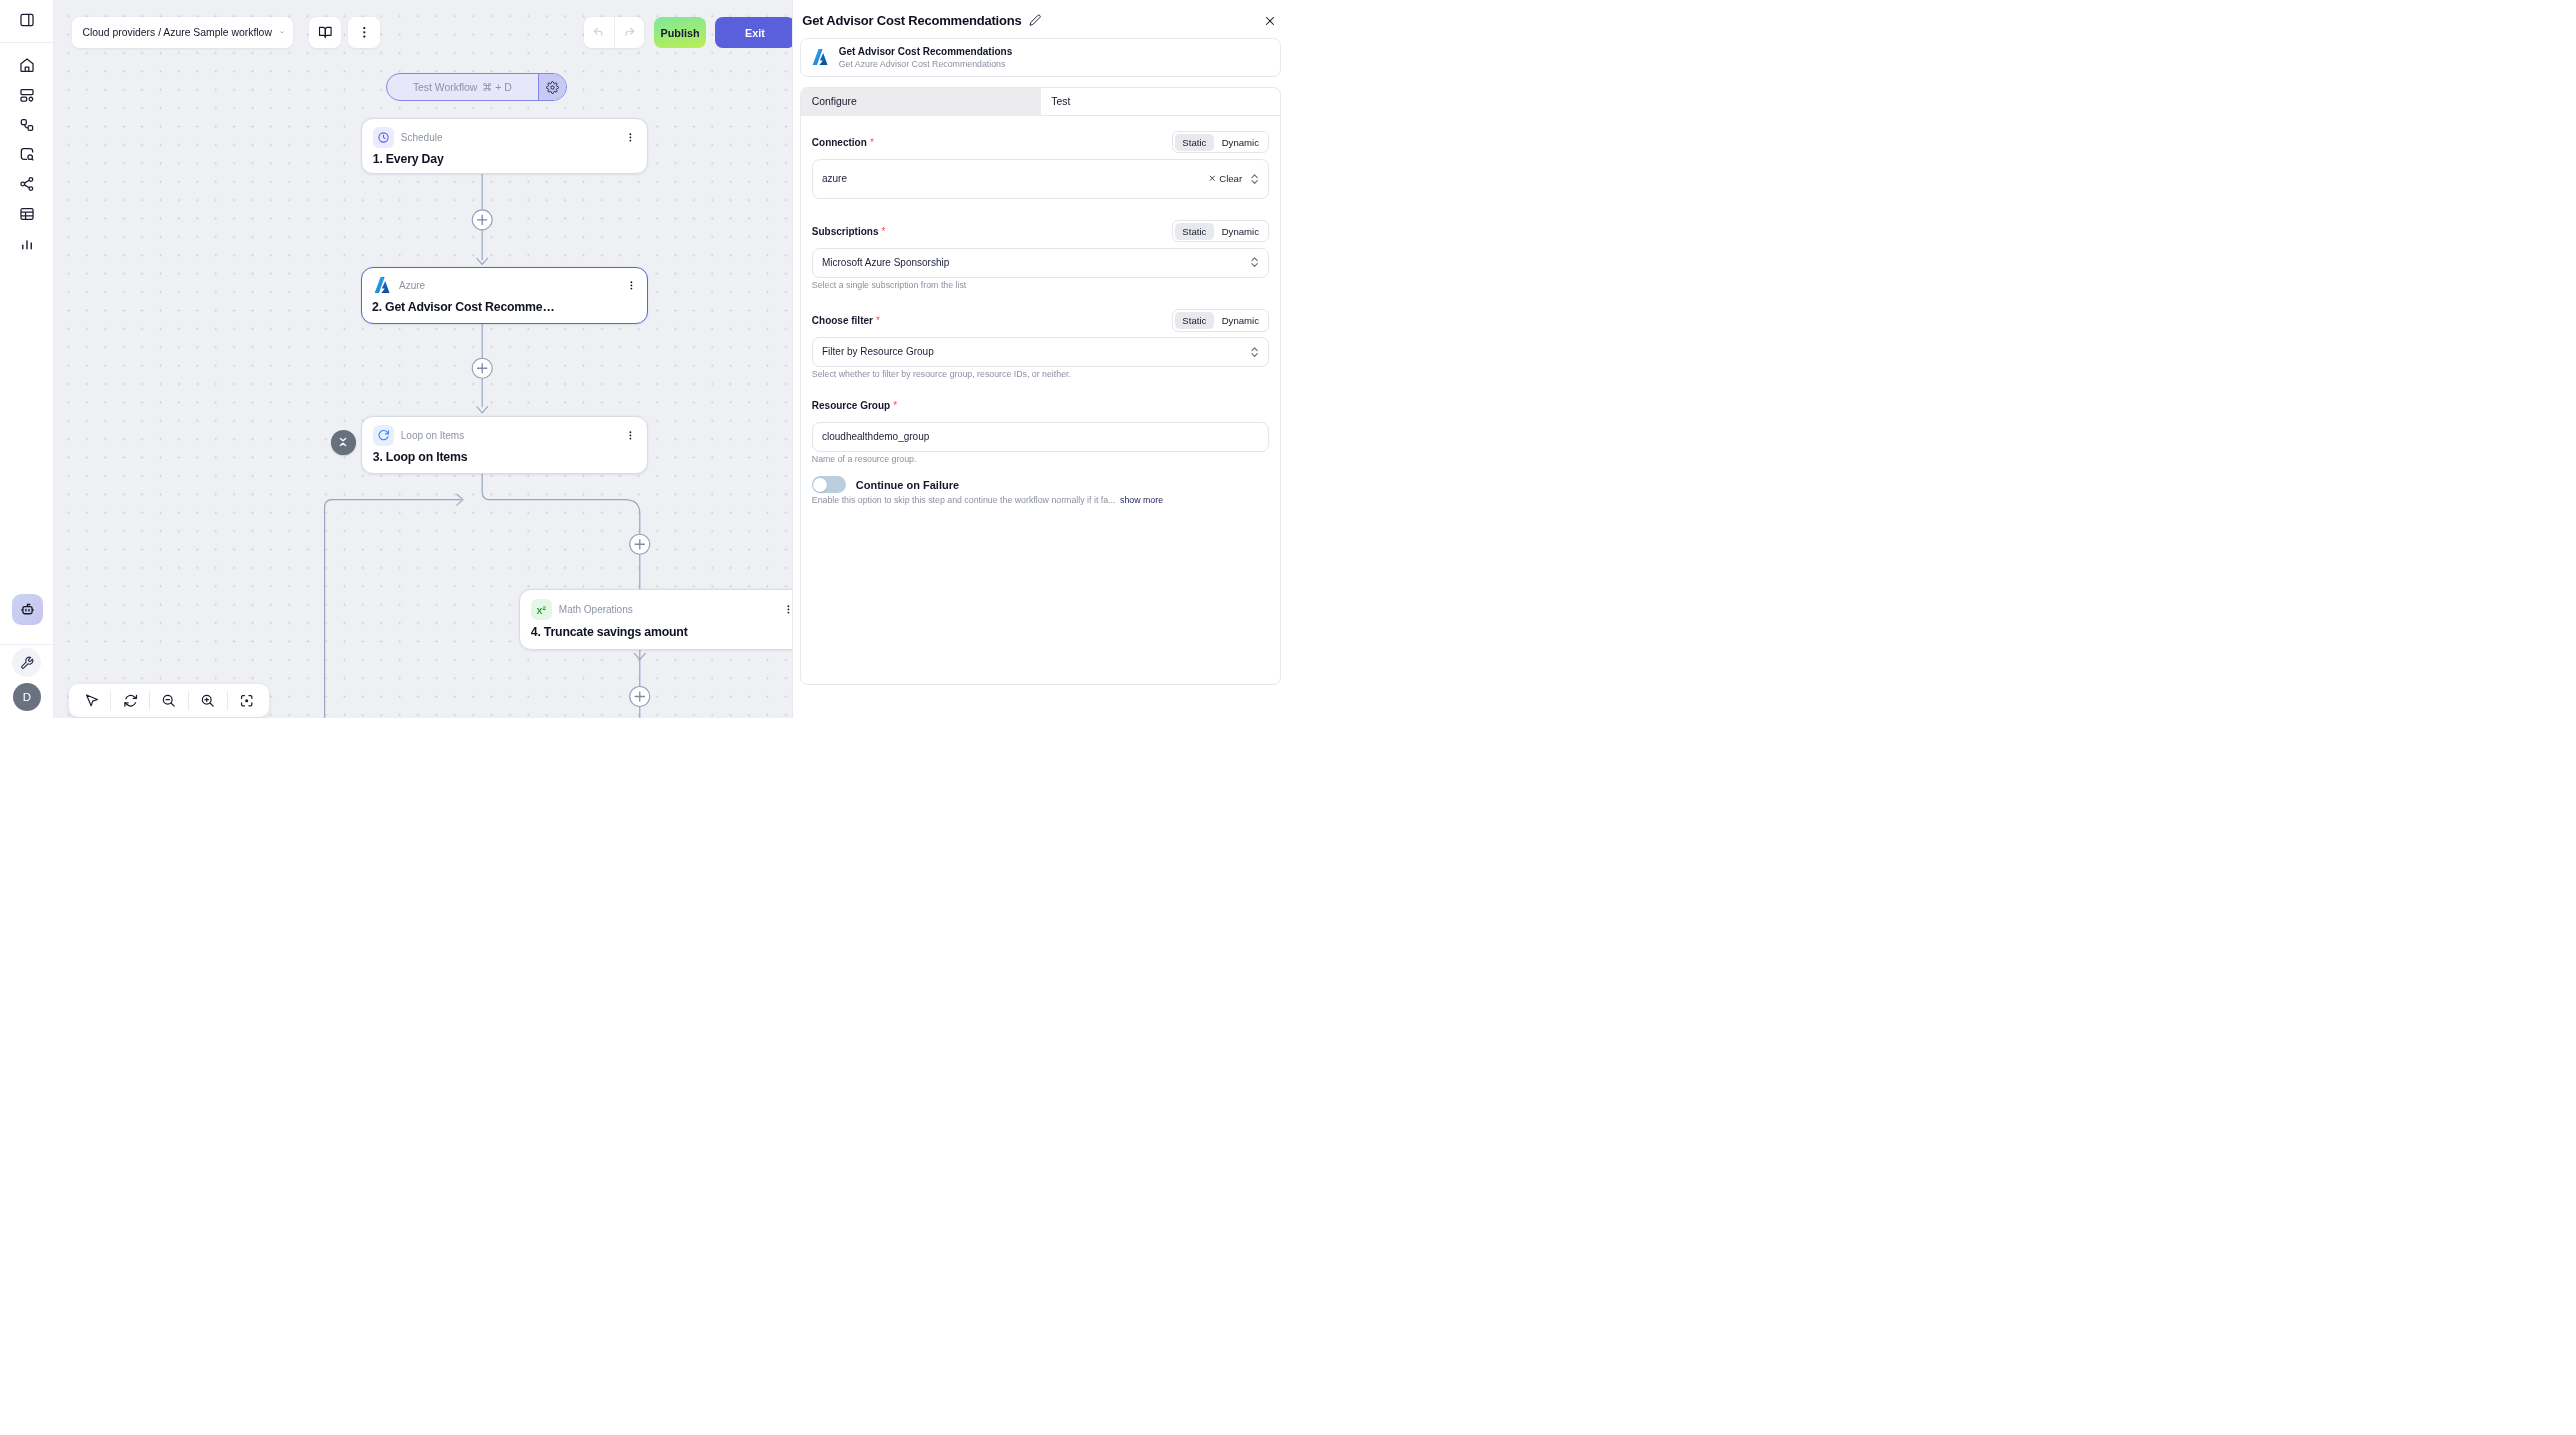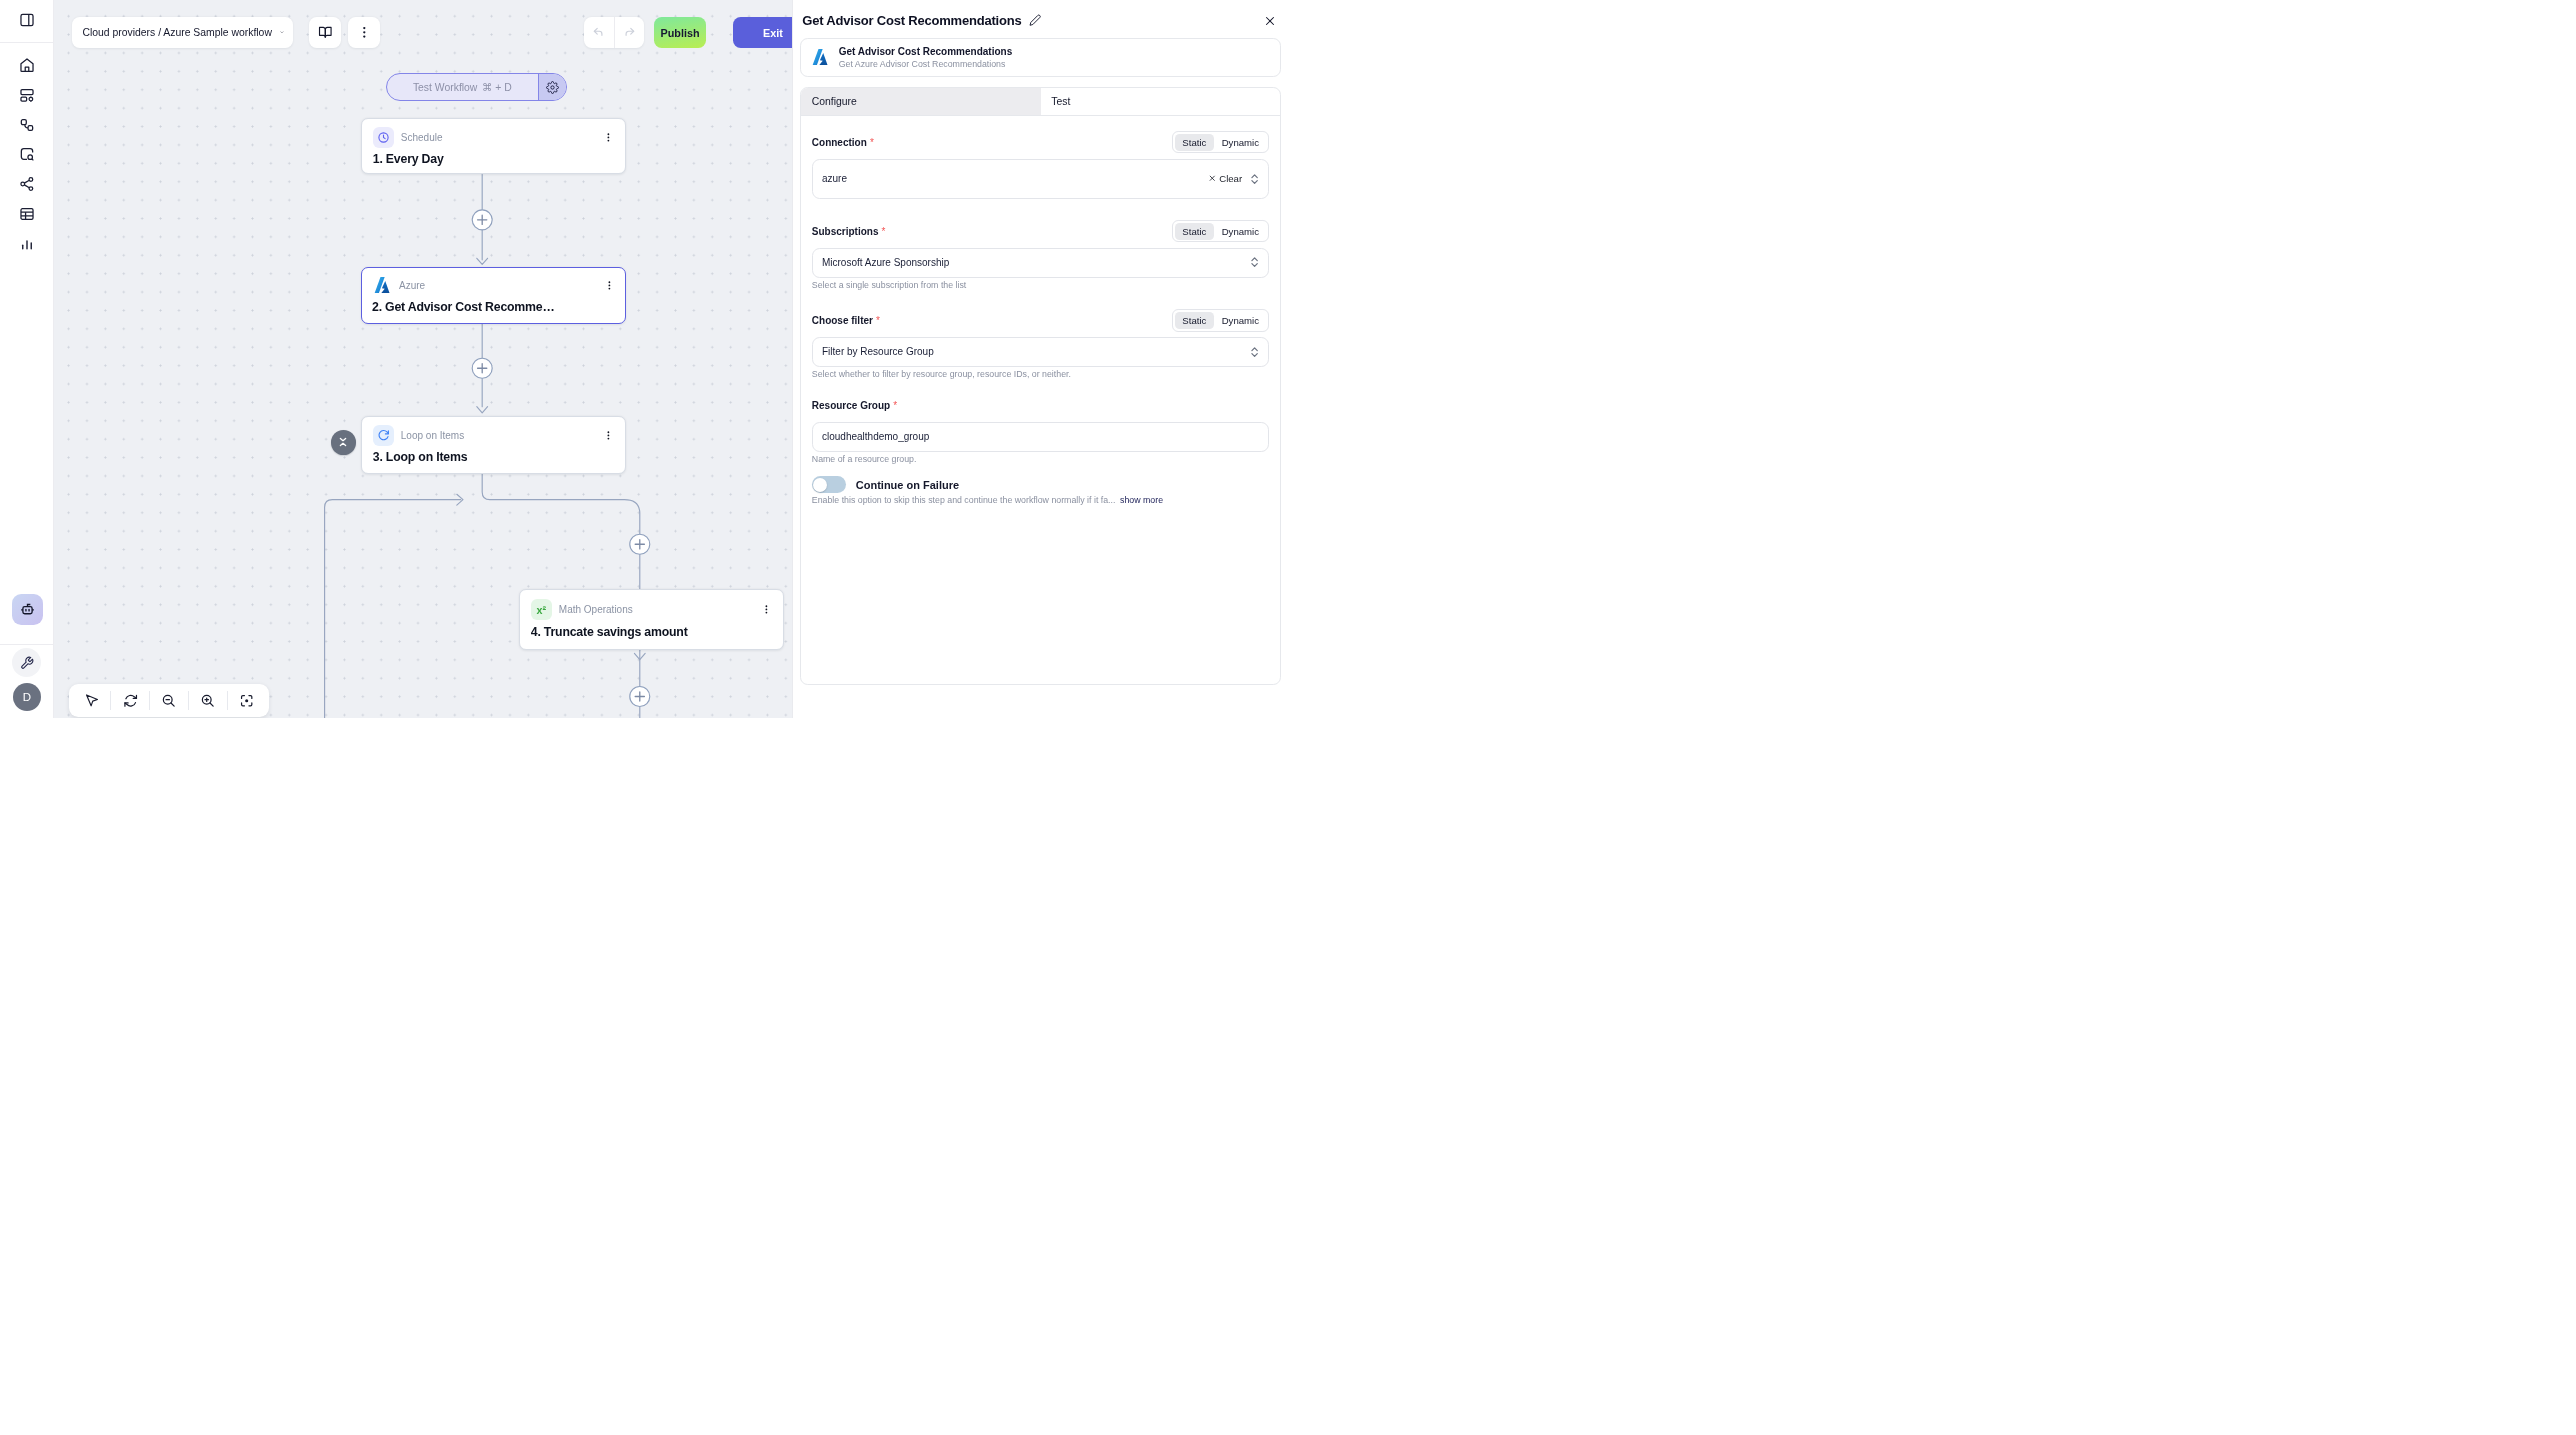--- a/index.html
+++ b/index.html
@@ -29,30 +29,30 @@
   .breadcrumb { left:17.7px; top:17px; width:221px; height:31px; padding:0 9.2px 0 10.8px; gap:7.7px; cursor:pointer; }
   .breadcrumb span { font-size:10.4px; font-weight:500; color:#14172b; white-space:nowrap; }
   .icon-btn { justify-content:center; width:32px; height:31px; cursor:pointer; }
   .icon-btn svg { width:14.6px; height:14.6px; color:#14172b; }
   .undo-redo { left:530px; top:17px; width:60px; height:31px; }
   .ur-half { flex:1; height:100%; display:flex; align-items:center; justify-content:center; cursor:default; }
   .ur-half + .ur-half { border-left:0.8px solid #ececf0; }
   .ur-half svg { width:14px; height:14px; color:#ccd0da; }
   .btn { position:absolute; top:17px; height:31px; border:none; border-radius:7.7px; font-family:inherit; font-size:10.8px; font-weight:700; cursor:pointer; }
   .btn-publish { left:600px; width:52px; background:linear-gradient(170deg,#7fe89c 0%,#b9ee52 100%); color:#171731; }
-  .btn-exit { left:679px; width:80px; background:#5a5fdb; color:#fff; }
+  .btn-exit { left:661px; width:80px; background:#5a5fdb; color:#fff; }
 
   
   .test-pill { position:absolute; left:332px; top:73px; width:181px; height:28.4px; border:0.8px solid #8385e8; border-radius:14.6px; background:#e7e7f9; display:flex; overflow:hidden; cursor:pointer; }
   .test-main { flex:1; display:flex; align-items:center; justify-content:center; gap:4.6px; font-size:10.4px; font-weight:500; color:#8d90a8; }
   .test-gear { width:28.4px; border-left:0.8px solid #8385e8; background:#c7c9f2; display:flex; align-items:center; justify-content:center; }
   .test-gear svg { width:13px; height:13px; color:#15173a; }
 
   
-  .node { position:absolute; width:265px; background:#fff; border:0.8px solid #d8dde5; border-radius:7px; box-shadow:0 0.8px 2.3px rgba(16,24,40,.08); padding:7.7px 9.2px 9.2px 10.8px; cursor:pointer; }
+  .node { position:absolute; width:287px; background:#fff; border:0.8px solid #d8dde5; border-radius:12px; box-shadow:0 0.8px 2.3px rgba(16,24,40,.08); padding:7.7px 9.2px 9.2px 10.8px; cursor:pointer; }
   .node.selected { border:1.5px solid #5c5fe0; padding:7px 8.5px 8.5px 10px; }
   .node-head { display:flex; align-items:center; gap:7px; }
   .node-ic { width:21px; height:21px; border-radius:6.1px; display:flex; align-items:center; justify-content:center; flex:none; }
   .node-ic svg { width:13px; height:13px; }
   .node-app { font-size:10px; color:#8b93a4; }
   .node-kebab { margin-left:auto; width:14px; height:14px; display:flex; align-items:center; justify-content:center; cursor:pointer; }
   .node-title { margin-top:4.6px; font-size:12.3px; font-weight:600; color:#0e1320; letter-spacing:-0.2px; white-space:nowrap; overflow:hidden; }
   .ic-purple { background:#ebebfc; color:#5c5ff0; }
   .ic-blue   { background:#e5effd; color:#3f82f6; }
   .ic-green  { background:#e4f6e6; color:#3aa83f; font-size:10.8px; font-weight:700; }

